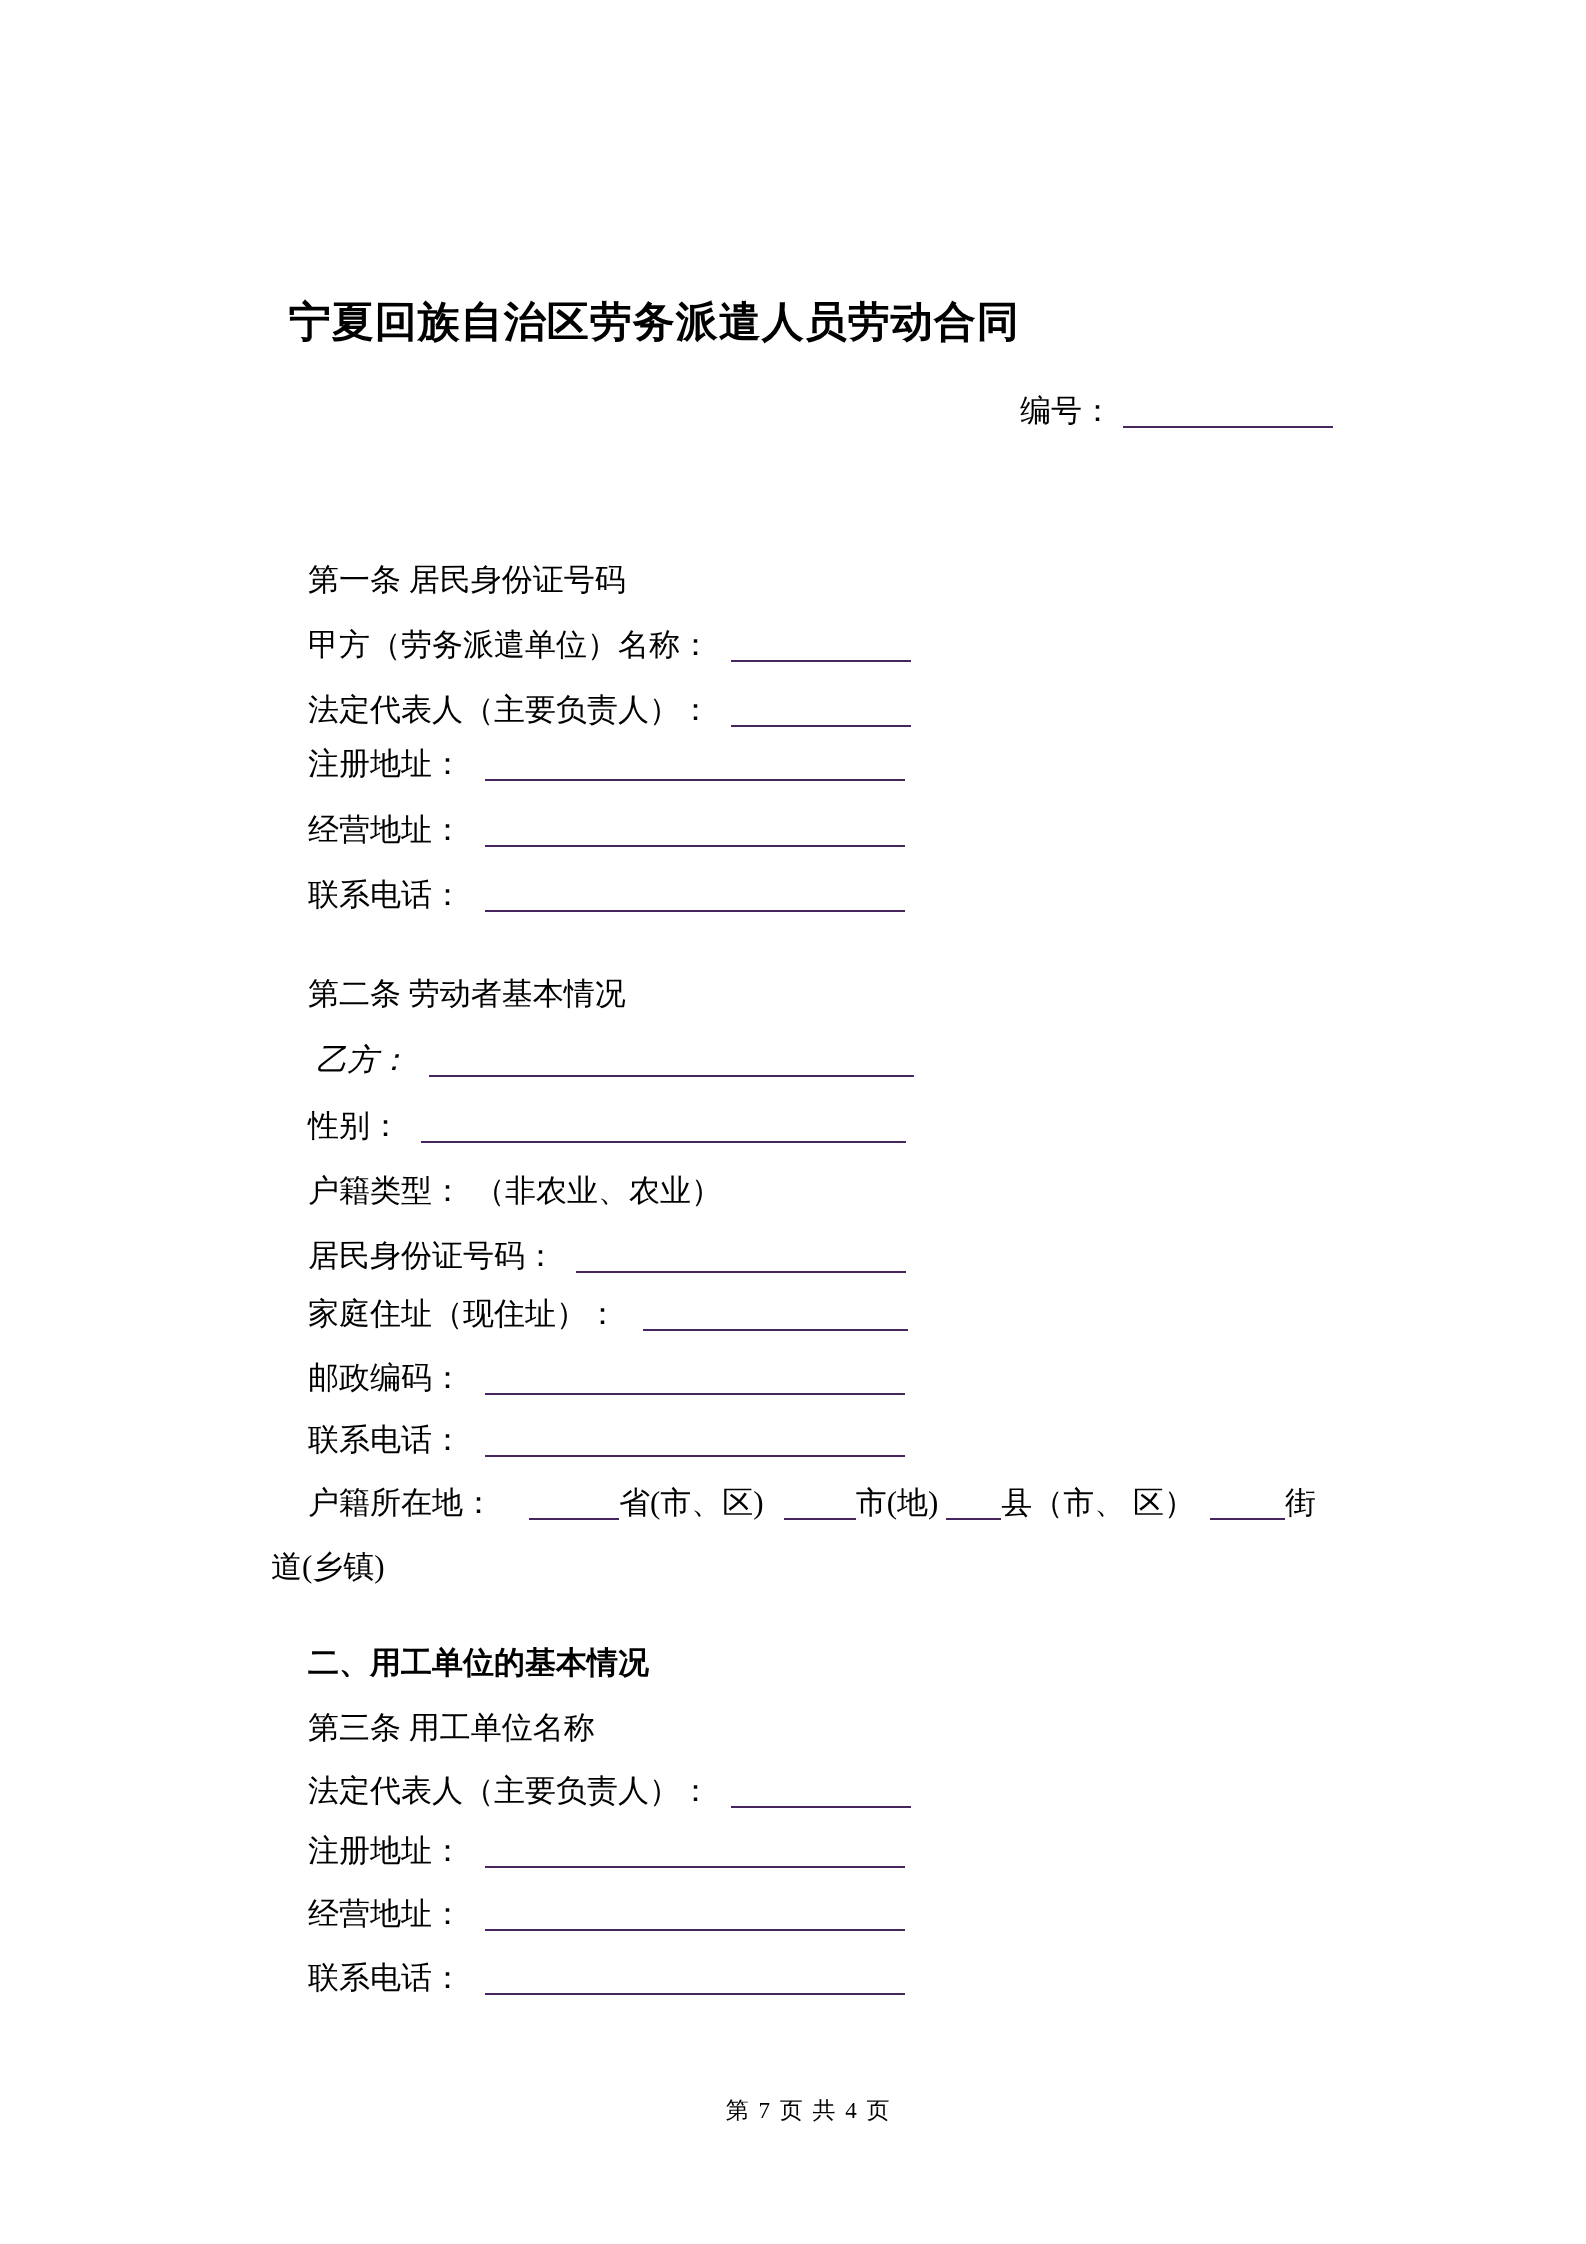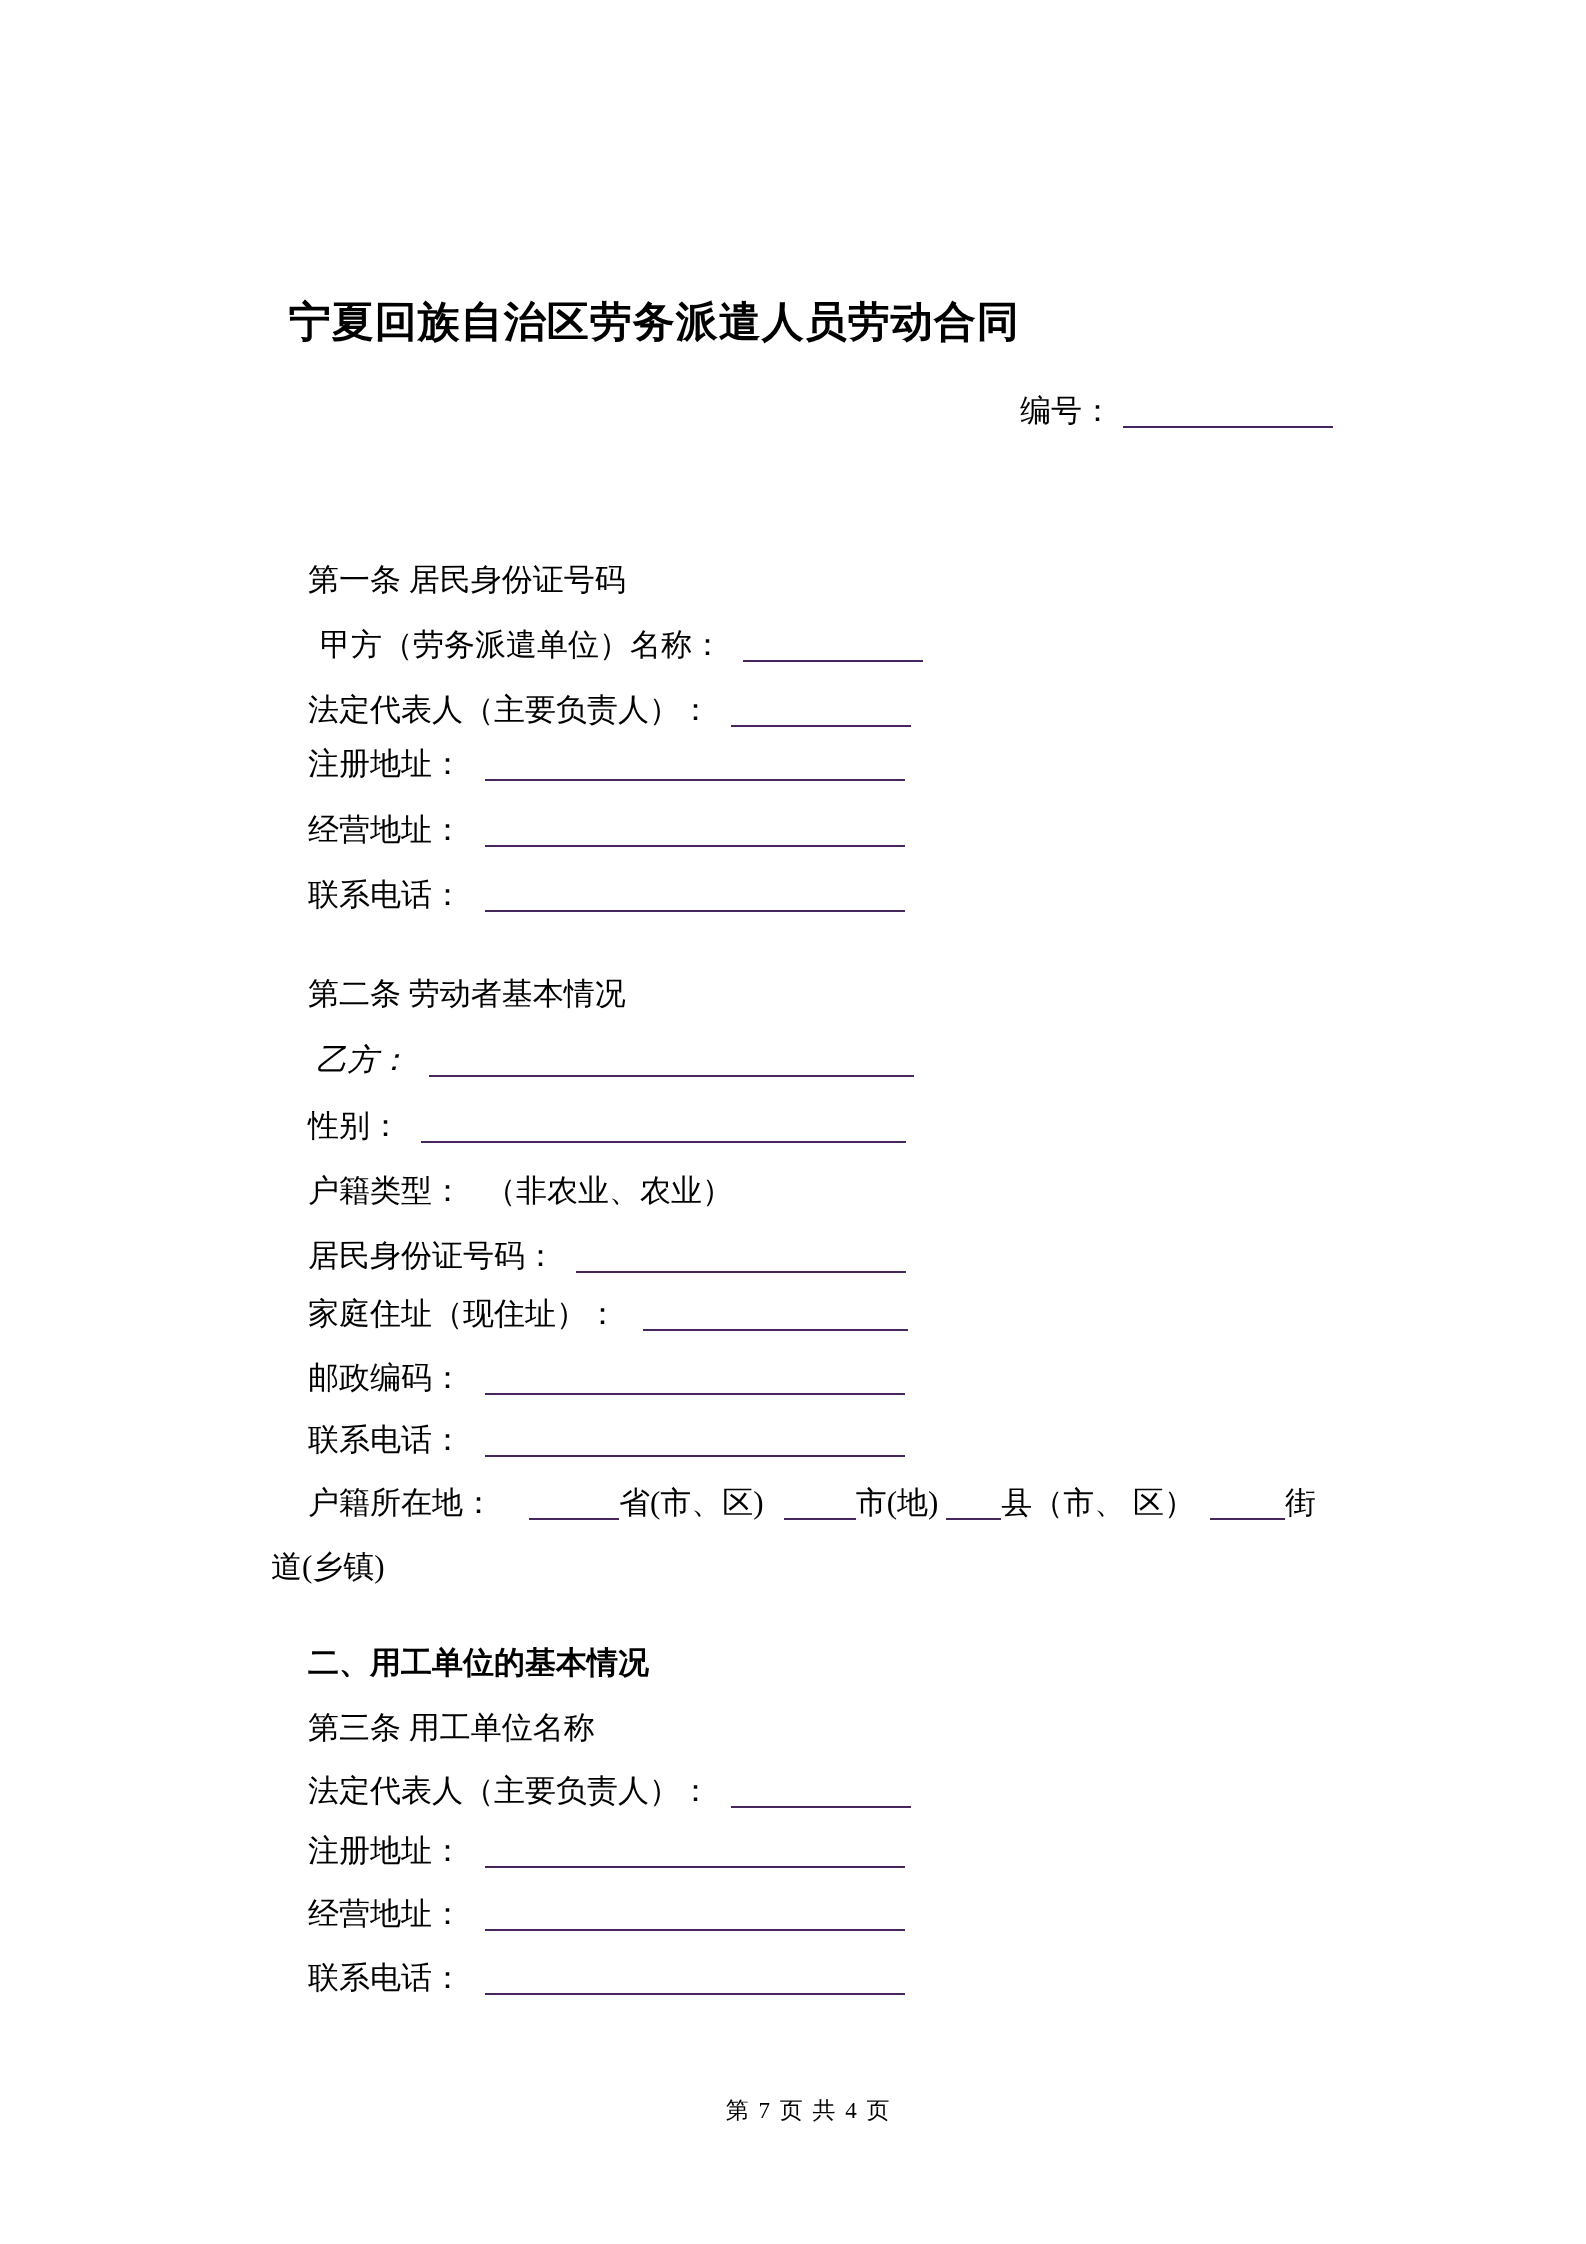--- a/index.html
+++ b/index.html
@@ -53,21 +53,21 @@
 
   <div class="line" style="top:357px;left:989px;">
     <span>编号：</span><span class="blank" style="margin-left:10px;width:210px;"></span>
   </div>
 
 
   <div class="line" style="top:526px;left:277px;">
     <span>第一条 居民身份证号码</span>
   </div>
 
-  <div class="line" style="top:591px;left:289px;">
+  <div class="line" style="top:591px;left:277px;">
     <span>甲方（劳务派遣单位）名称：</span><span class="blank" style="margin-left:20px;width:180px;"></span>
   </div>
 
   <div class="line" style="top:656px;left:277px;">
     <span>法定代表人（主要负责人）：</span><span class="blank" style="margin-left:20px;width:180px;"></span>
   </div>
 
   <div class="line" style="top:710px;left:277px;">
     <span>注册地址：</span><span class="blank" style="margin-left:22px;width:420px;"></span>
   </div>
@@ -86,21 +86,21 @@
 
   <div class="line" style="top:1006px;left:285px;font-style:italic;">
     <span>乙方：</span><span class="blank" style="margin-left:20px;width:485px;"></span>
   </div>
 
   <div class="line" style="top:1072px;left:277px;">
     <span>性别：</span><span class="blank" style="margin-left:20px;width:485px;"></span>
   </div>
 
   <div class="line" style="top:1137px;left:277px;">
-    <span>户籍类型：</span><span style="margin-left:22px;">（非农业、农业）</span>
+    <span>户籍类型：</span><span style="margin-left:11px;">（非农业、农业）</span>
   </div>
 
   <div class="line" style="top:1202px;left:277px;">
     <span>居民身份证号码：</span><span class="blank" style="margin-left:20px;width:330px;"></span>
   </div>
 
   <div class="line" style="top:1260px;left:277px;">
     <span>家庭住址（现住址）：</span><span class="blank" style="margin-left:25px;width:265px;"></span>
   </div>
 

